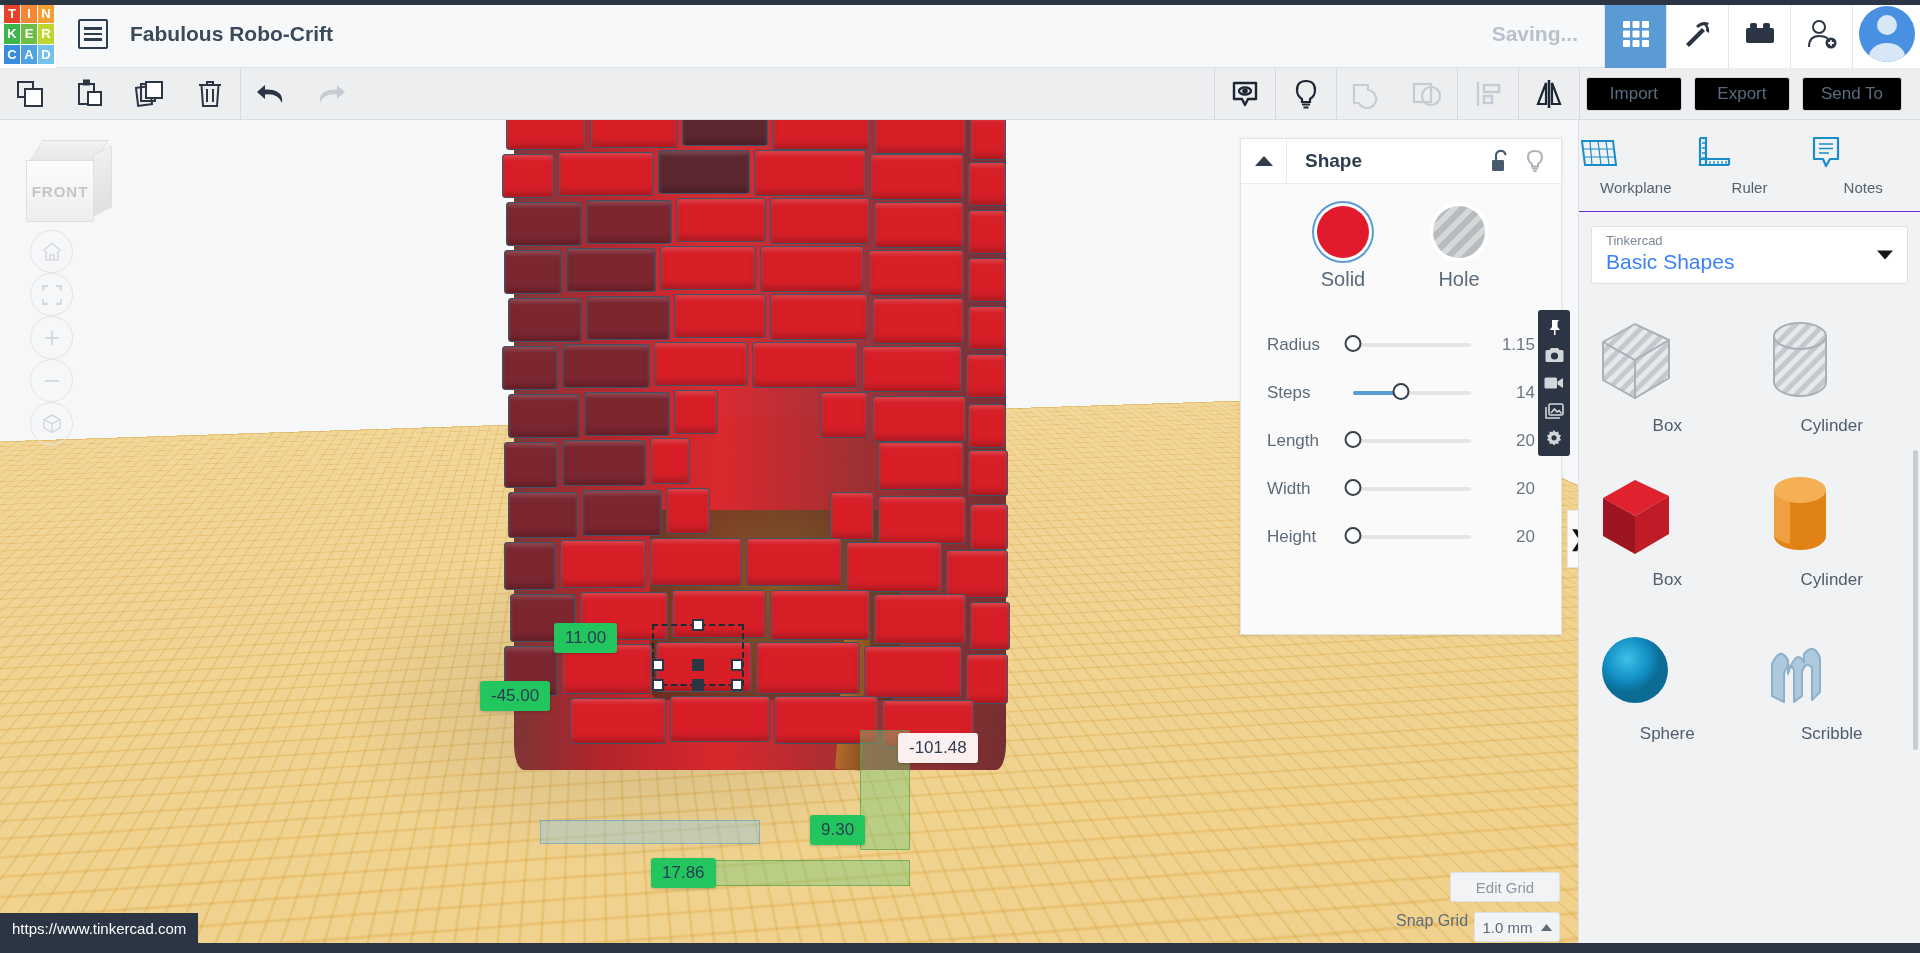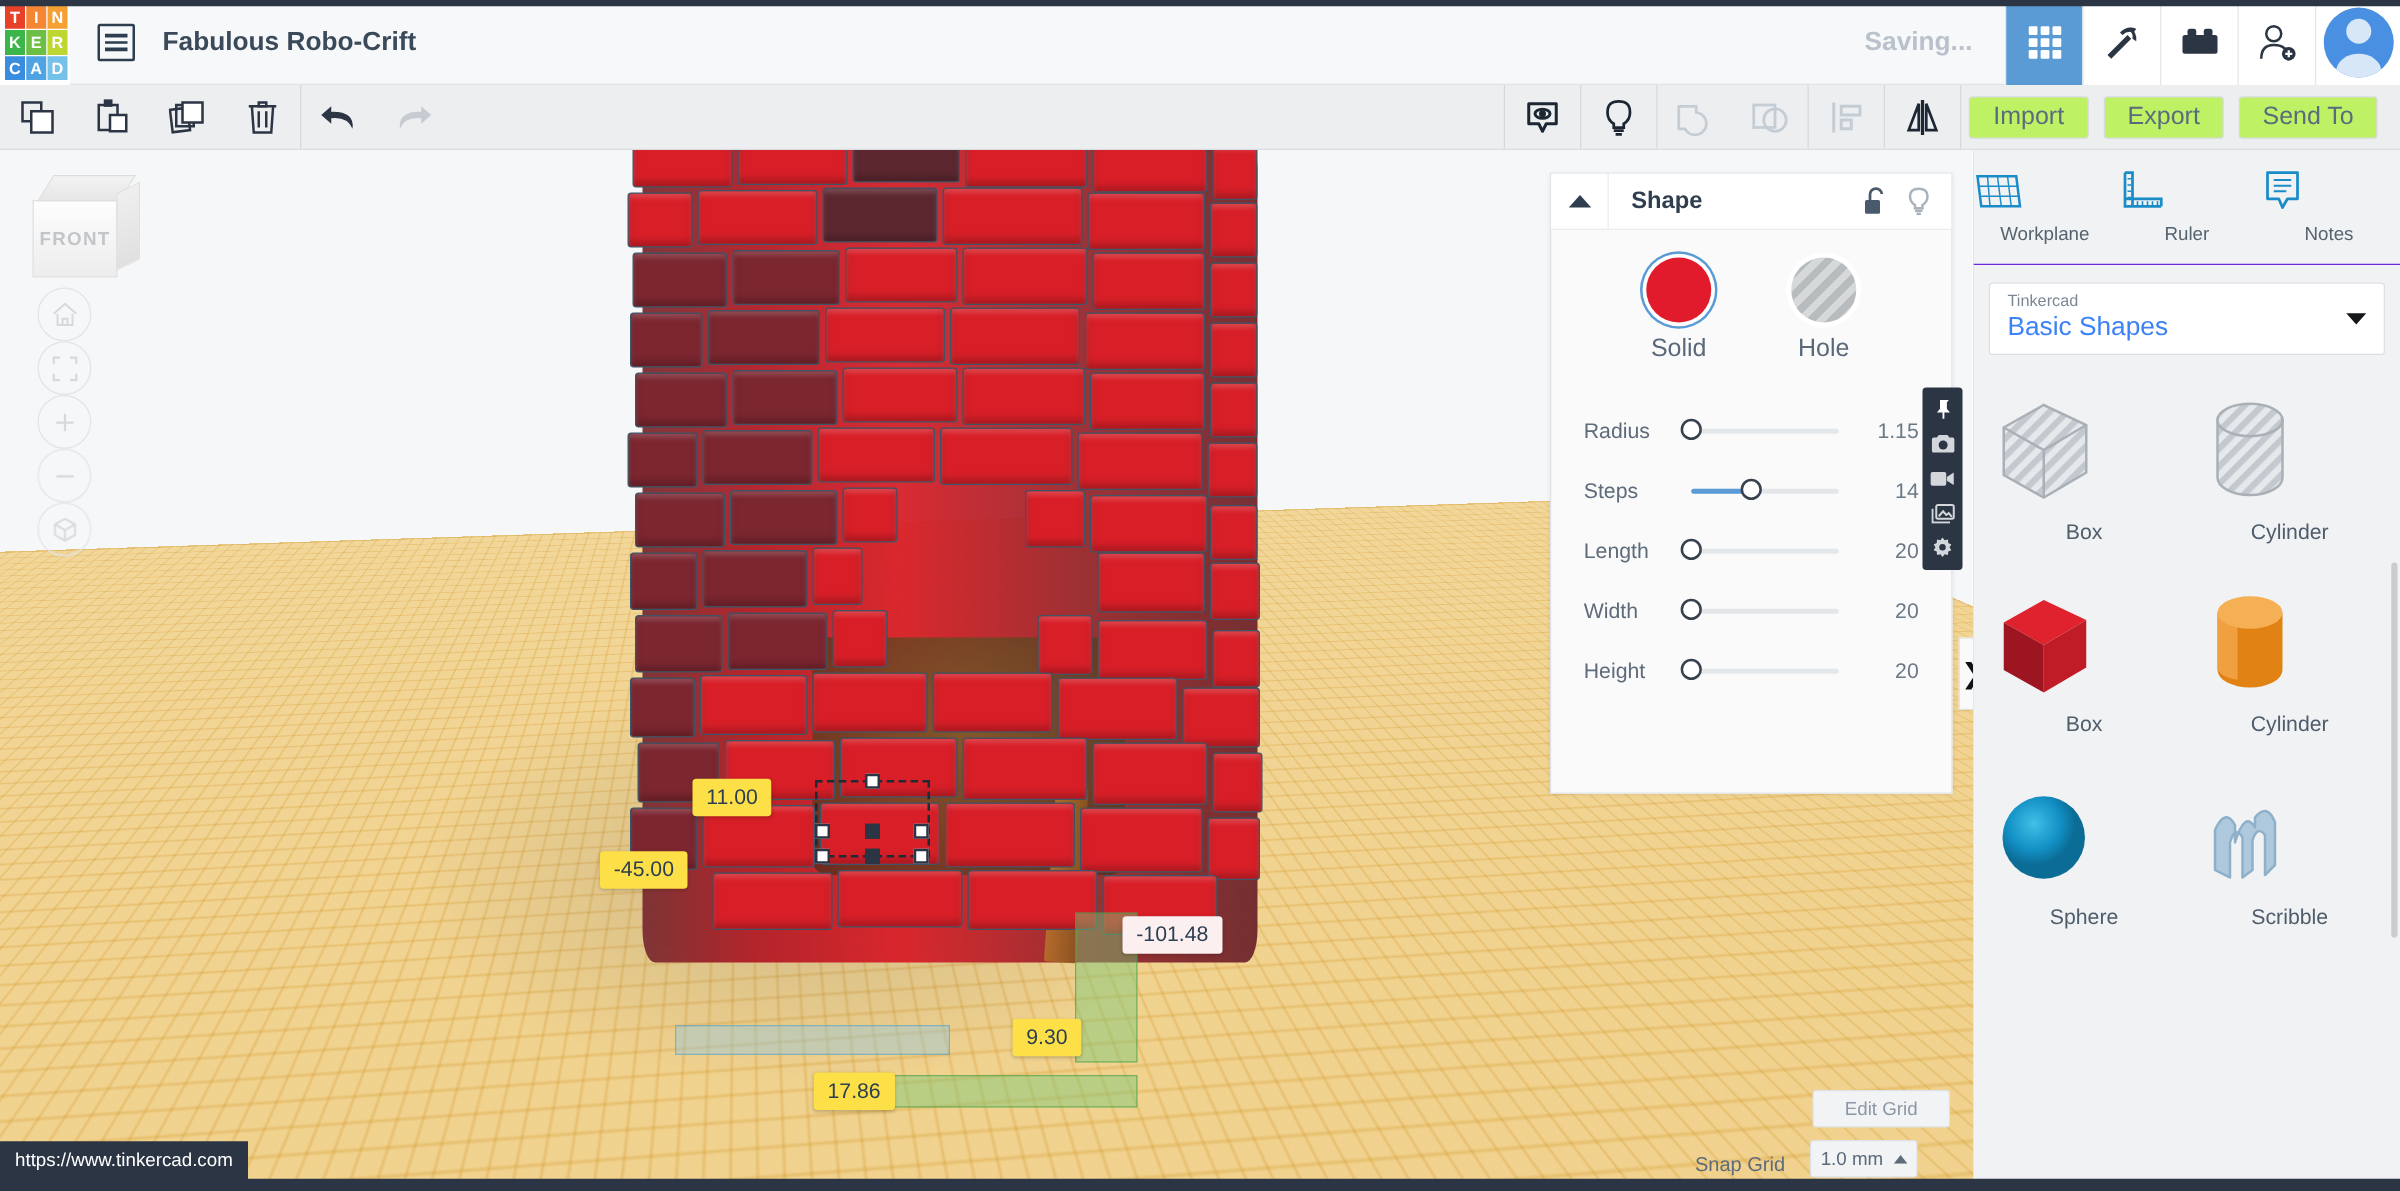--- a/index.html
+++ b/index.html
@@ -82,23 +82,23 @@
     display: flex; align-items: center;
   }
   .tool-ico {
     width: 60px; height: 51px; display:flex; align-items:center; justify-content:center;
     cursor:pointer;
   }
   .tool-sep { width:1px; height:51px; background:#d5d9dd; }
   .tb-right { margin-left: auto; display:flex; align-items:center; height:51px; }
   .pill {
     height: 34px; min-width: 96px; padding: 0 18px; margin: 0 6px;
-    background: #bef264; border: 1px solid #d6dade; border-radius: 3px;
+    background: #000000; border: 1px solid #d6dade; border-radius: 3px;
     display: flex; align-items: center; justify-content: center;
-    font-size: 20px; color: #5a6b7d; cursor: pointer;
+    font-size: 17px; color: #5a6b7d; cursor: pointer;
   }
 
   
   .viewport {
     position: absolute; top: 120px; left: 0; width: 1578px; height: 833px;
     background: #f6f7f8; overflow: hidden;
   }
   .ground {
     position:absolute; left:-130px; top: 300px; width: 1560px; height: 560px;
     background:
@@ -147,21 +147,21 @@
     position:absolute; left:652px; top:504px; width:92px; height:62px;
     border: 2px solid #1c2b36; border-style: dashed;
   }
   .handle {
     position:absolute; width:12px; height:12px; background:#fff;
     border:2px solid #2b3544;
   }
   .handle.solid { background:#2b3544; }
 
   .dim-label {
-    position:absolute; background:#fde047; color:#2c3e50;
+    position:absolute; background:#22c55e; color:#2c3e50;
     font-size: 17px; padding: 5px 11px; border-radius: 3px;
     box-shadow: 0 1px 3px rgba(0,0,0,.2); white-space:nowrap;
   }
   .dim-label.pink { background:#fbeff0; }
 
   .green-arrow {
     position:absolute; background: rgba(120,200,120,.45);
     border:1px solid rgba(60,150,60,.55);
   }
   .blue-arrow {
@@ -290,21 +290,21 @@
   }
 
   
   .edit-grid-btn {
     position:absolute; left: 1450px; top: 872px; width: 110px; height: 30px;
     background:#f1f3f4; border:1px solid #e0e3e6; border-radius:3px;
     display:flex; align-items:center; justify-content:center;
     font-size:15px; color:#8b98a5; cursor:pointer;
   }
   .snap-row {
-    position:absolute; left: 1356px; top: 912px; display:flex; align-items:flex-end; gap:20px;
+    position:absolute; left: 1396px; top: 912px; display:flex; align-items:flex-start; gap:6px;
   }
   .snap-label { font-size:16px; color:#5d6b7b; }
   .snap-select {
     width: 86px; height: 30px; background:#f1f3f4; border:1px solid #dfe2e5; border-radius:3px;
     display:flex; align-items:center; justify-content:center; gap:8px;
     font-size:15px; color:#5d6b7b; cursor:pointer;
   }
   .statusbar {
     position:absolute; left:0; bottom:0; width:1920px; height:10px; background:#2b3544;
   }

